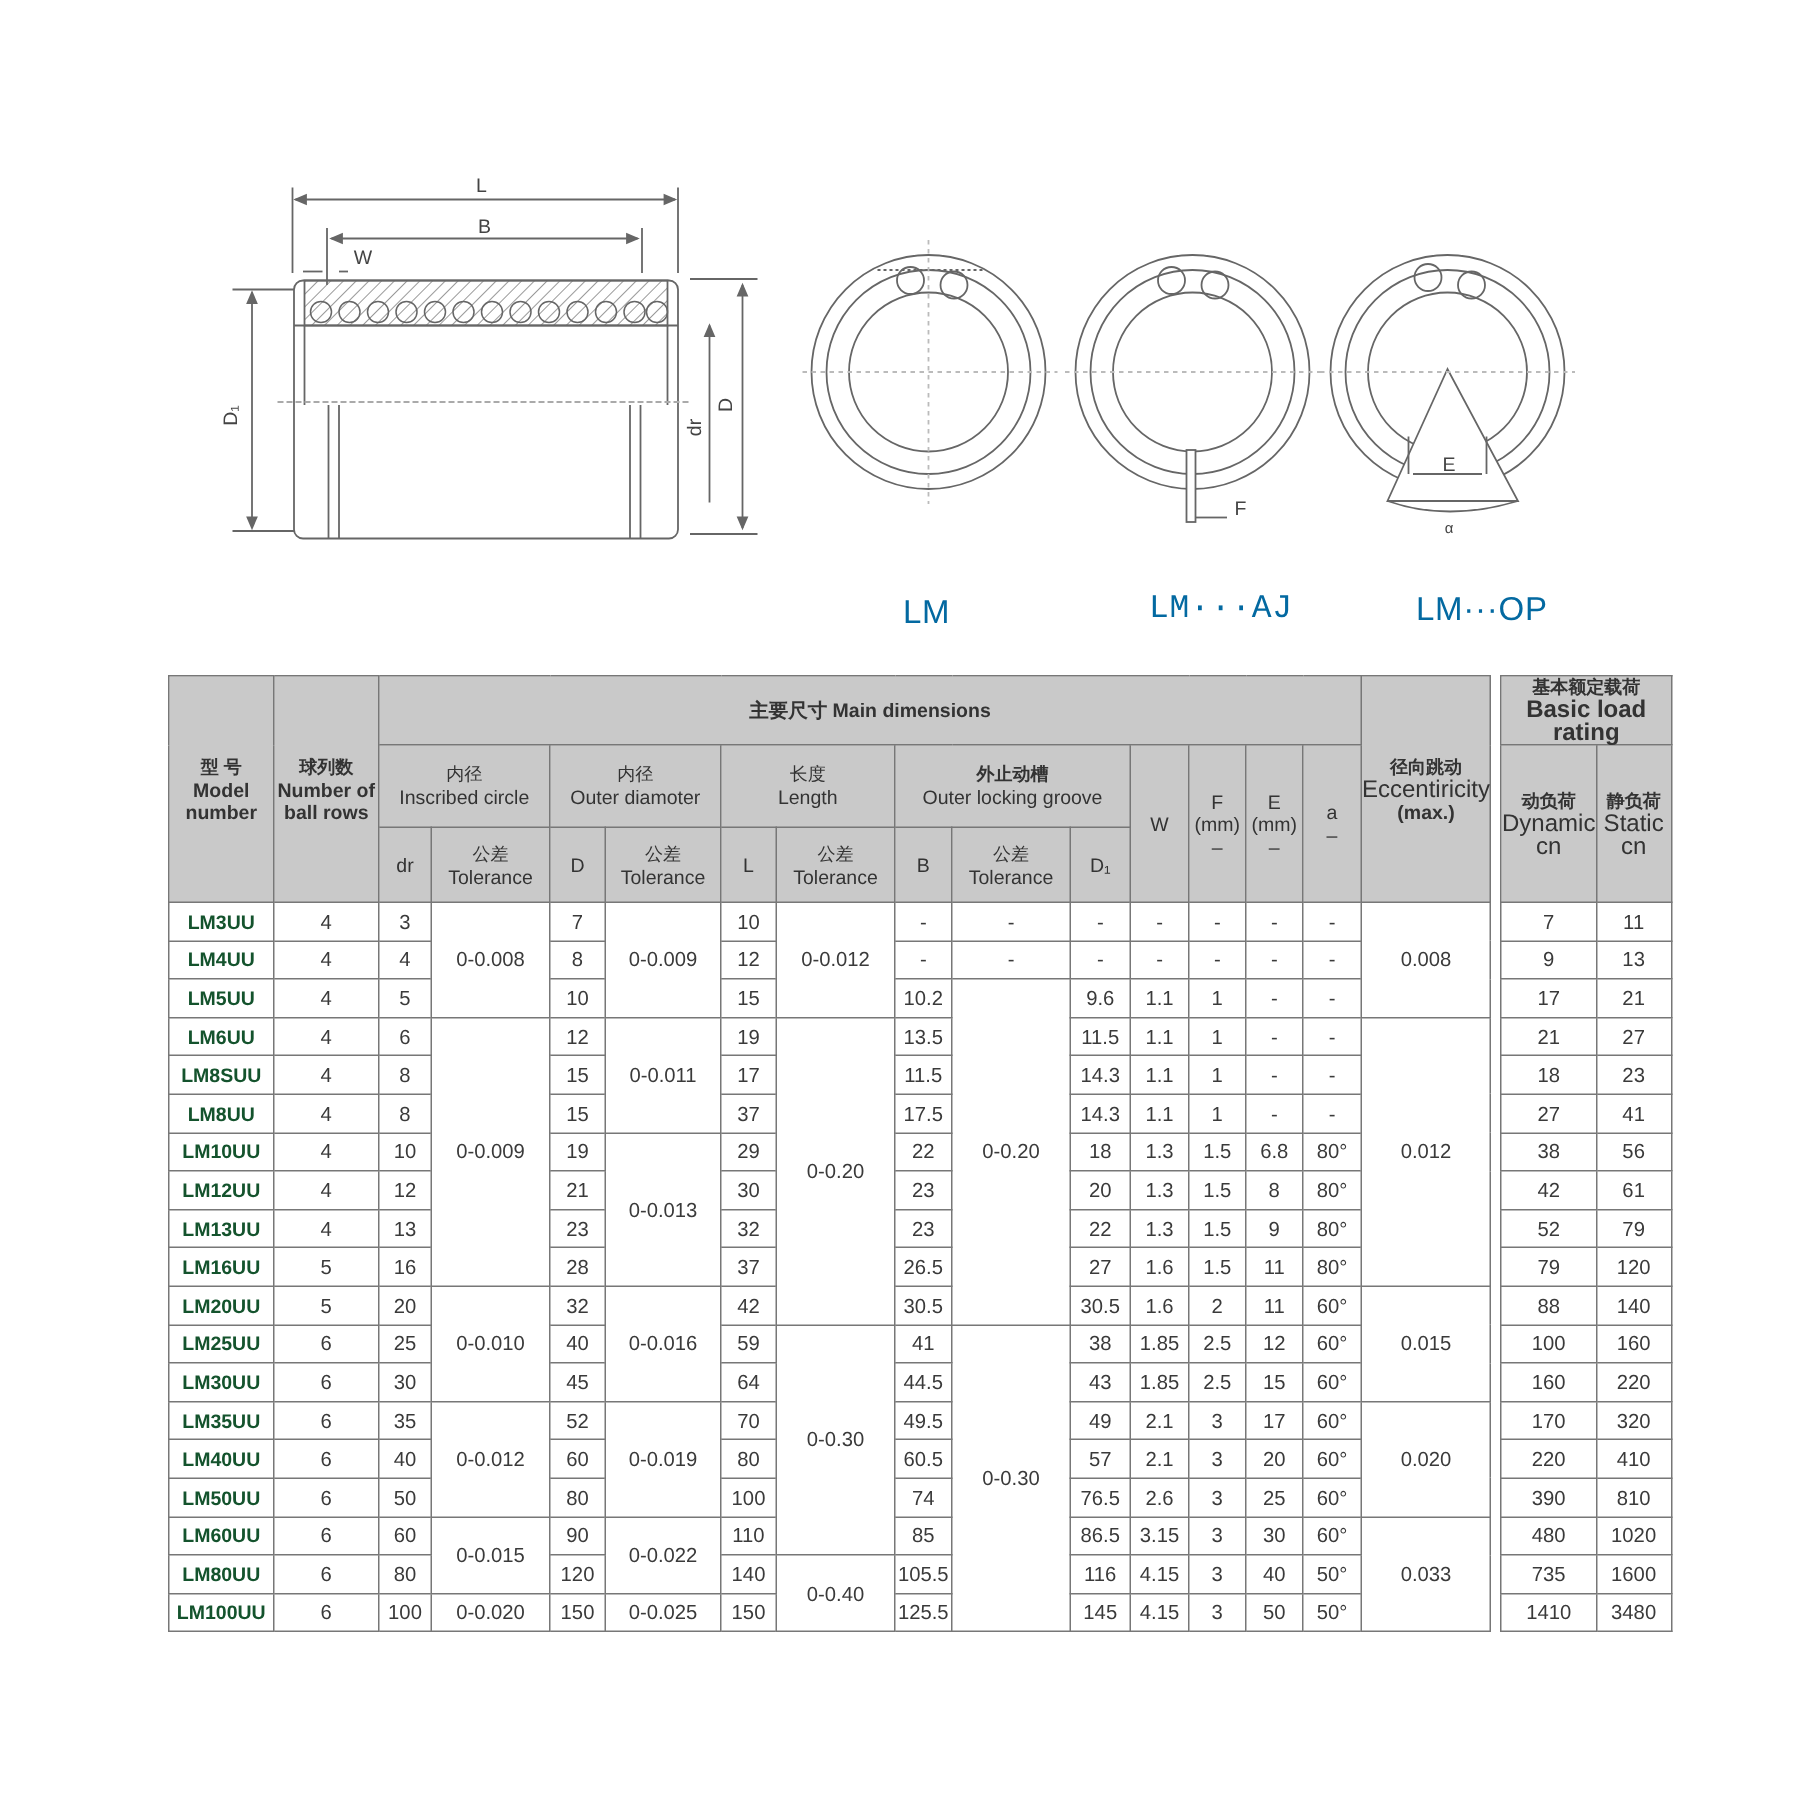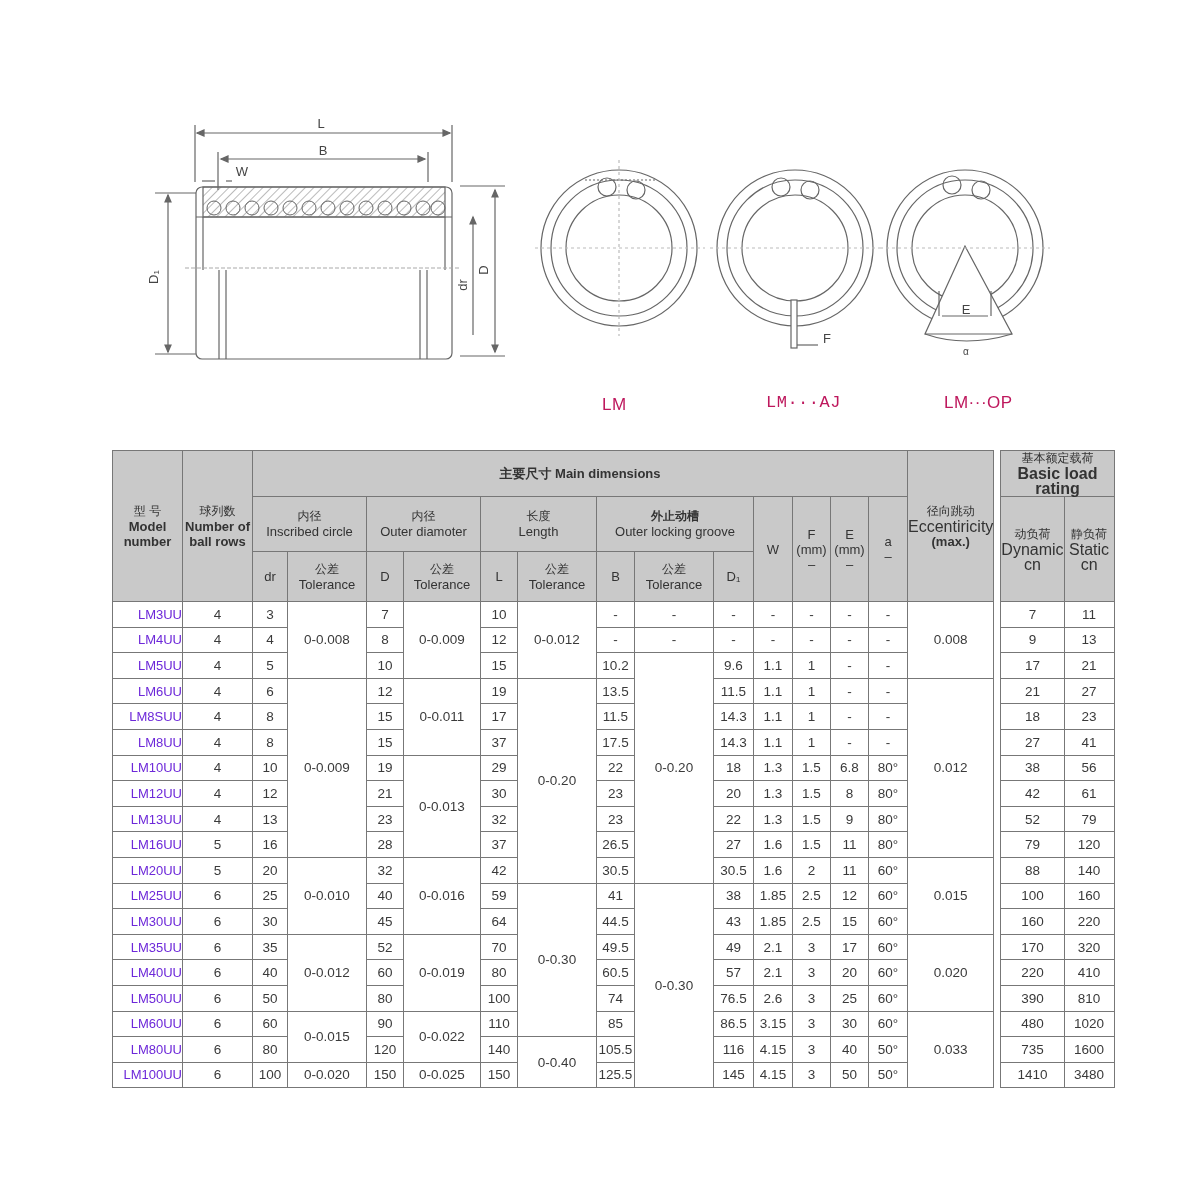--- a/index.html
+++ b/index.html
@@ -1,26 +1,26 @@
 <!DOCTYPE html>
 <html><head>
 <meta charset="utf-8">
 <style>
   html,body{margin:0;padding:0;background:#ffffff;}
   body{width:1200px;height:1200px;position:relative;overflow:hidden;font-family:"Liberation Sans",sans-serif;color:#333;}
   #drawings{position:absolute;left:0;top:0;width:1200px;height:440px;}
   #drawings svg{position:absolute;left:0;top:0;}
-  .fig-label{position:absolute;font-size:17px;color:#be185d;letter-spacing:0.5px;}
+  .fig-label{position:absolute;font-size:22px;color:#0369a1;letter-spacing:0.5px;}
   #spec-table{position:absolute;left:112px;top:450px;border-collapse:collapse;table-layout:fixed;font-size:13px;}
   #spec-table td,#spec-table th{border:1.5px solid #777;text-align:center;vertical-align:middle;padding:0;height:24.6px;line-height:15px;color:#3a3a3a;}
   #spec-table th{background:#c9c9c9;font-weight:normal;color:#333;}
   #spec-table th.bold{font-weight:bold;}
-  #spec-table td.model{text-align:right;font-weight:normal;color:#6d28d9;}
+  #spec-table td.model{text-align:center;font-weight:bold;color:#14532d;}
   #spec-table td.num{font-size:13.5px;}
-  .cn{font-size:12px;font-weight:normal;display:block;}
+  .cn{font-size:12px;font-weight:bold;display:block;}
   .en{font-size:13px;display:block;}
   .small{font-size:16px;}
   .gap{border:none !important;background:#fff !important;width:6px;}
 </style>
 </head>
 <body>
 
 <div id="drawings">
   <svg width="1200" height="440" viewBox="0 0 1200 440">
     <defs>

